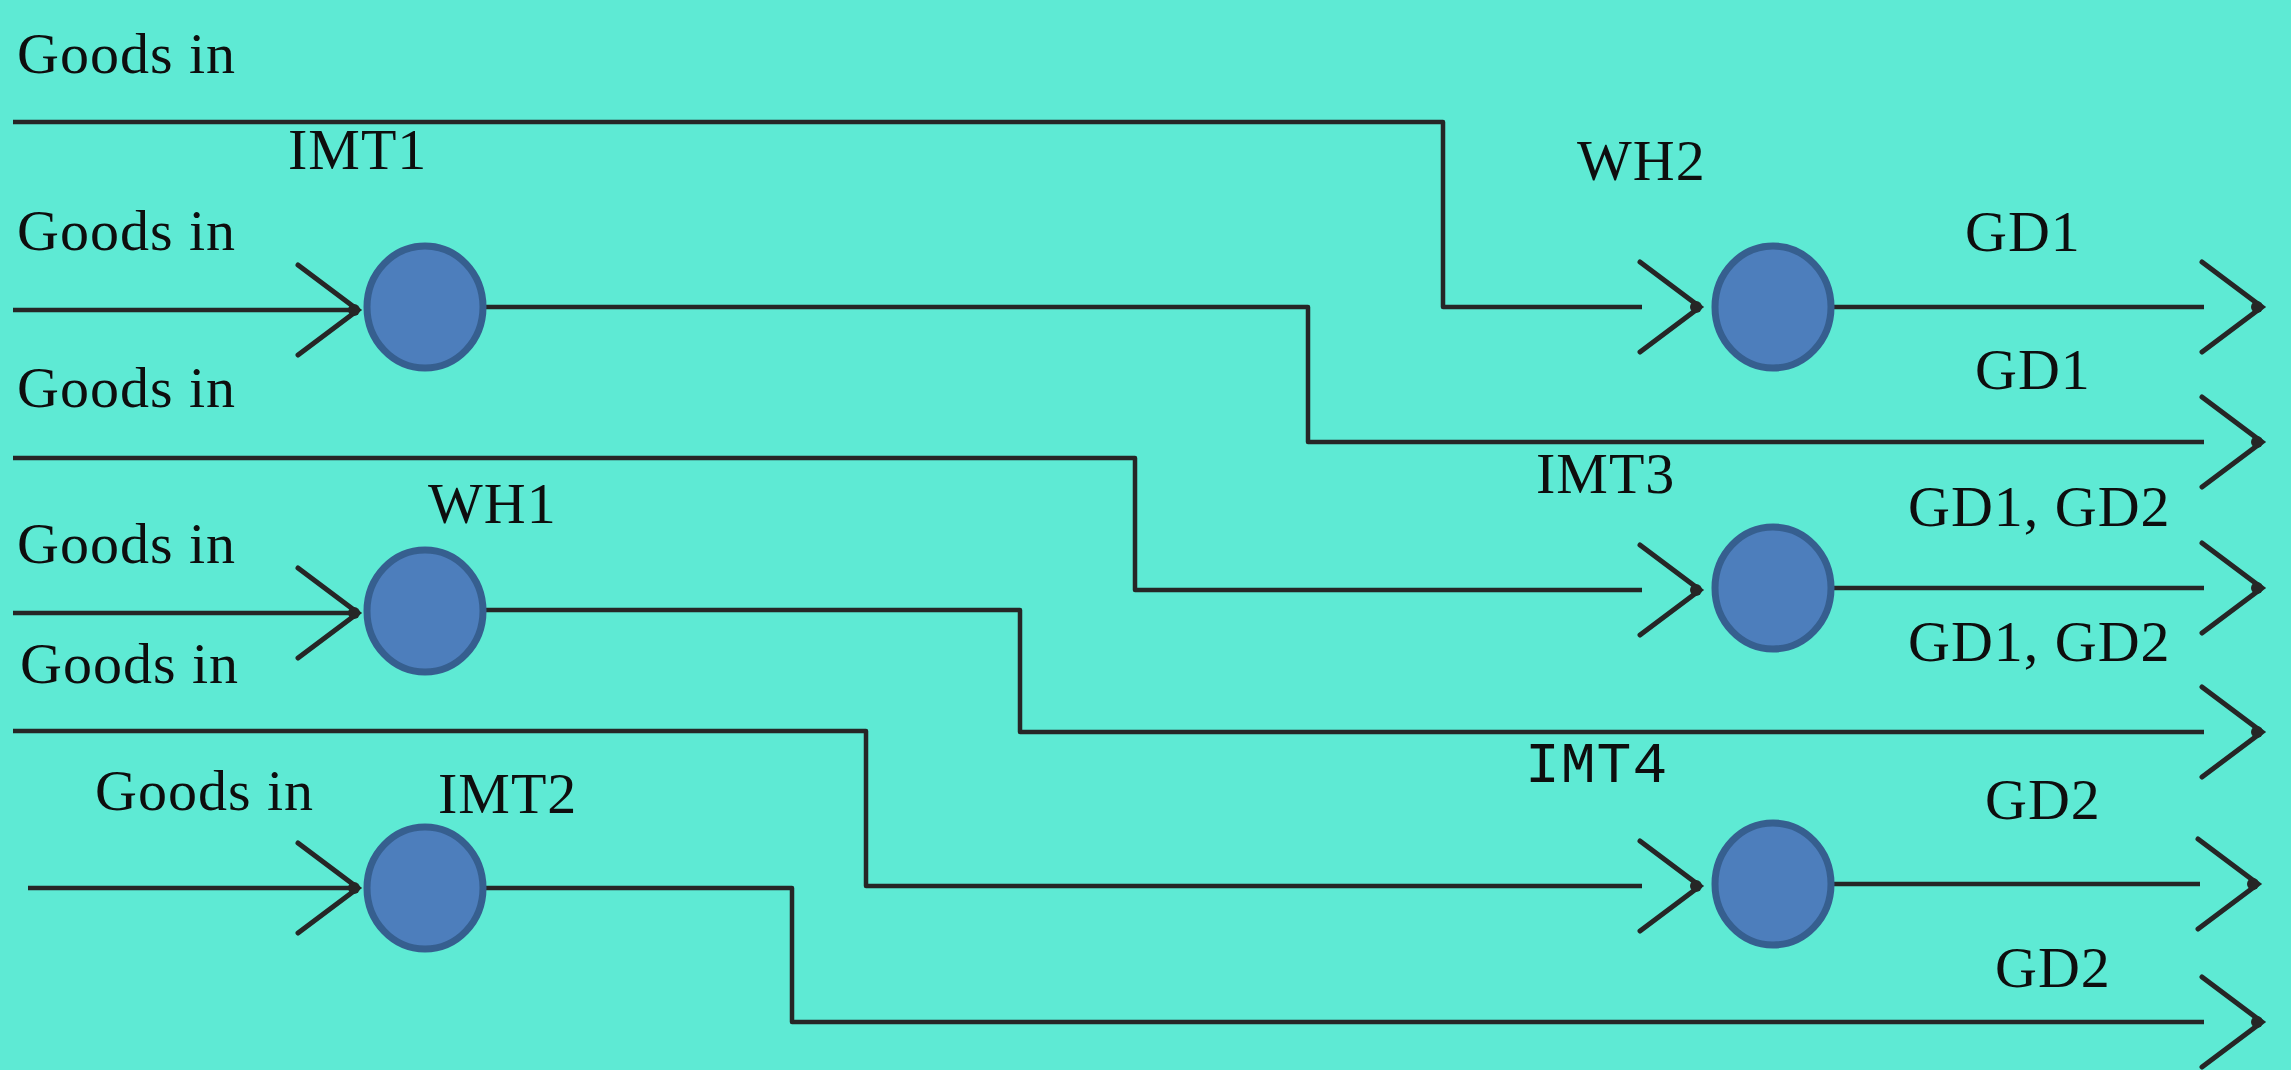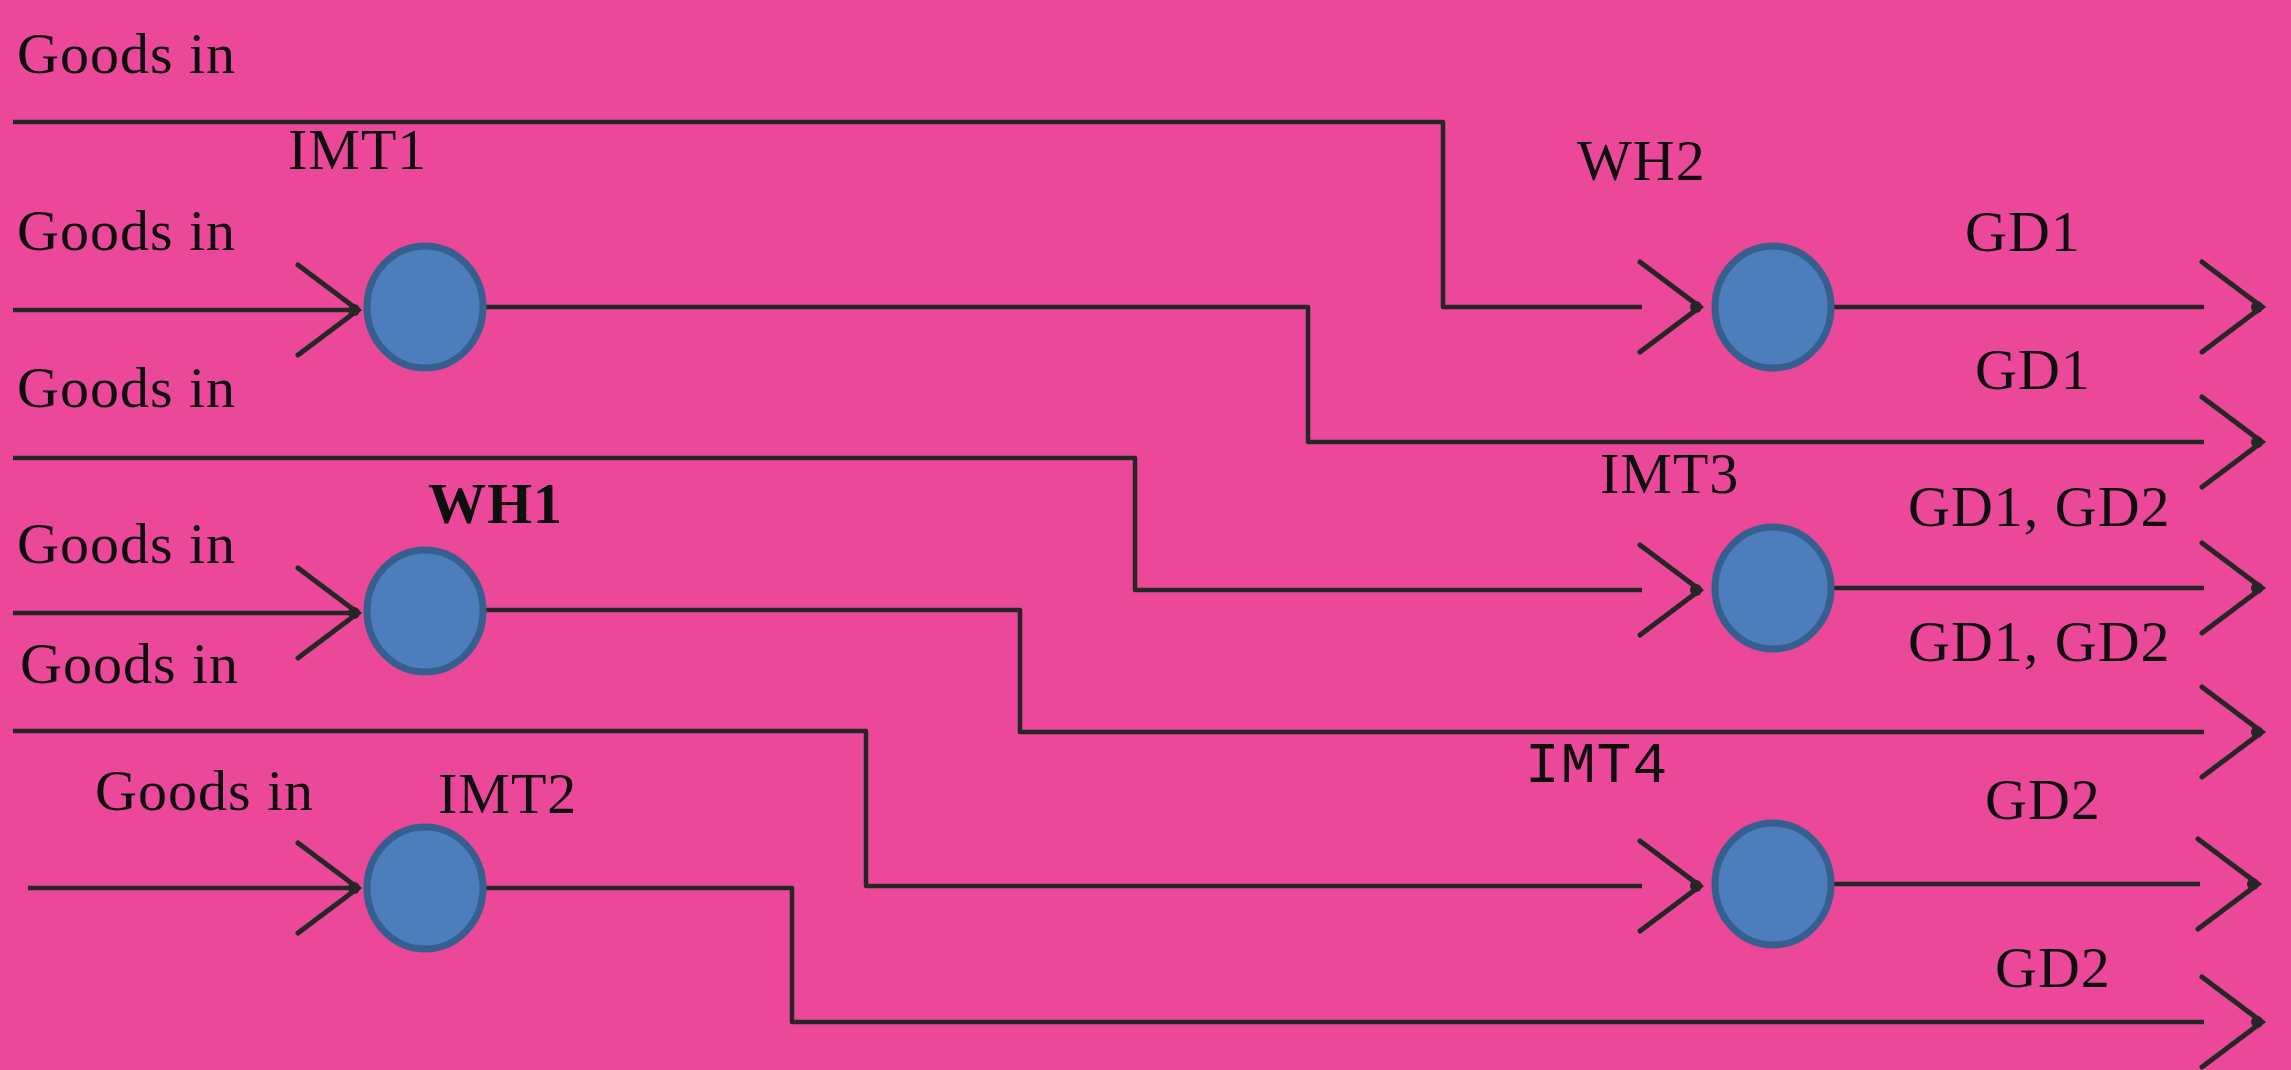--- a/index.html
+++ b/index.html
@@ -4,21 +4,21 @@
 <style>
   html, body {
     margin: 0;
     padding: 0;
     background: #ffffff;
   }
   #stage {
     position: relative;
     width: 2291px;
     height: 1070px;
-    background: #ec4899;
+    background: #5eead4;
     font-family: "Liberation Serif", "DejaVu Serif", serif;
     overflow: hidden;
   }
   #wires {
     position: absolute;
     left: 0;
     top: 0;
   }
   .lbl {
     position: absolute;
@@ -94,24 +94,24 @@
   </svg>
 
   <div class="lbl" style="left:17px;  top:24px;">Goods in</div>
   <div class="lbl" style="left:17px;  top:201px;">Goods in</div>
   <div class="lbl" style="left:17px;  top:358px;">Goods in</div>
   <div class="lbl" style="left:17px;  top:514px;">Goods in</div>
   <div class="lbl" style="left:20px;  top:634px;">Goods in</div>
   <div class="lbl" style="left:95px;  top:761px;">Goods in</div>
 
   <div class="lbl" style="left:288px;  top:120px;">IMT1</div>
-  <div class="lbl" style="left:428px;  top:474px;font-weight:bold;">WH1</div>
+  <div class="lbl" style="left:428px;  top:474px;">WH1</div>
   <div class="lbl" style="left:438px;  top:764px;">IMT2</div>
   <div class="lbl" style="left:1577px; top:131px;">WH2</div>
-  <div class="lbl" style="left:1600px; top:444px;text-align:right;">IMT3</div>
+  <div class="lbl" style="left:1536px; top:444px;text-align:right;">IMT3</div>
   <div class="lbl" style="left:1525px; top:737px;font-family:Liberation Mono, monospace;">IMT4</div>
 
   <div class="lbl" style="left:1965px; top:202px;">GD1</div>
   <div class="lbl" style="left:1975px; top:340px;">GD1</div>
   <div class="lbl" style="left:1908px; top:477px;">GD1, GD2</div>
   <div class="lbl" style="left:1908px; top:612px;">GD1, GD2</div>
   <div class="lbl" style="left:1985px; top:770px;">GD2</div>
   <div class="lbl" style="left:1995px; top:938px;">GD2</div>
 
 </div>

